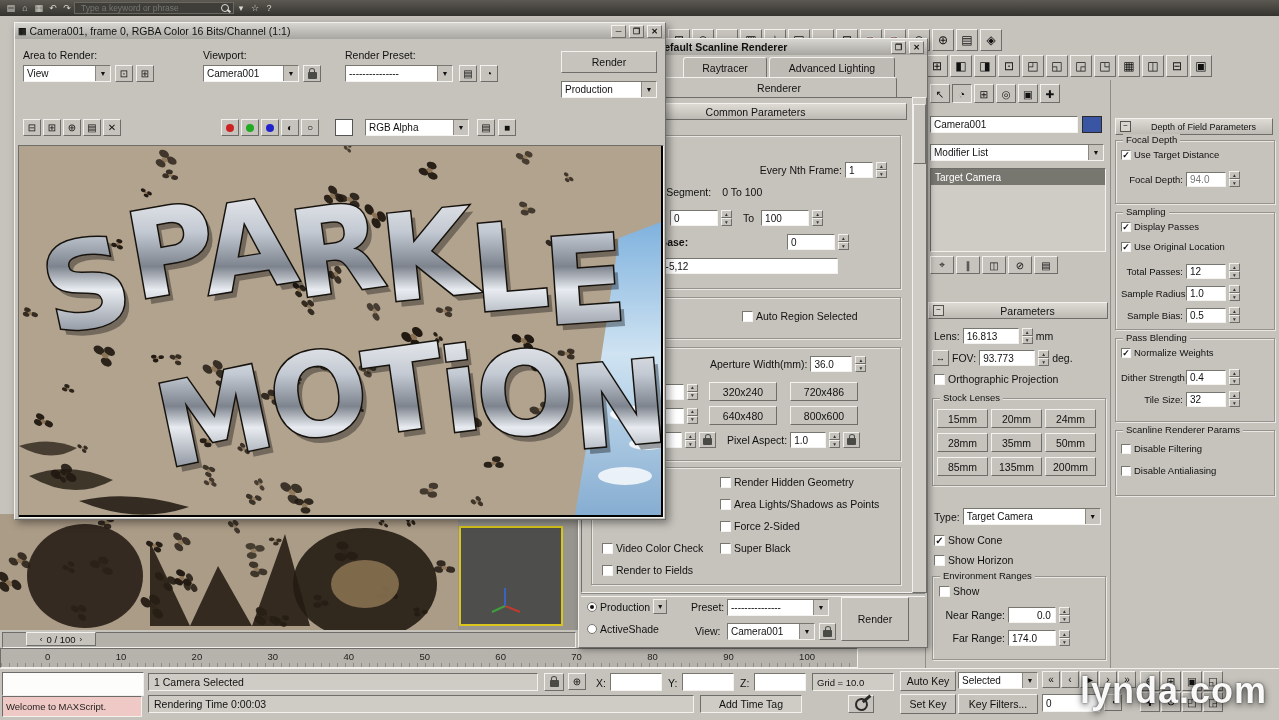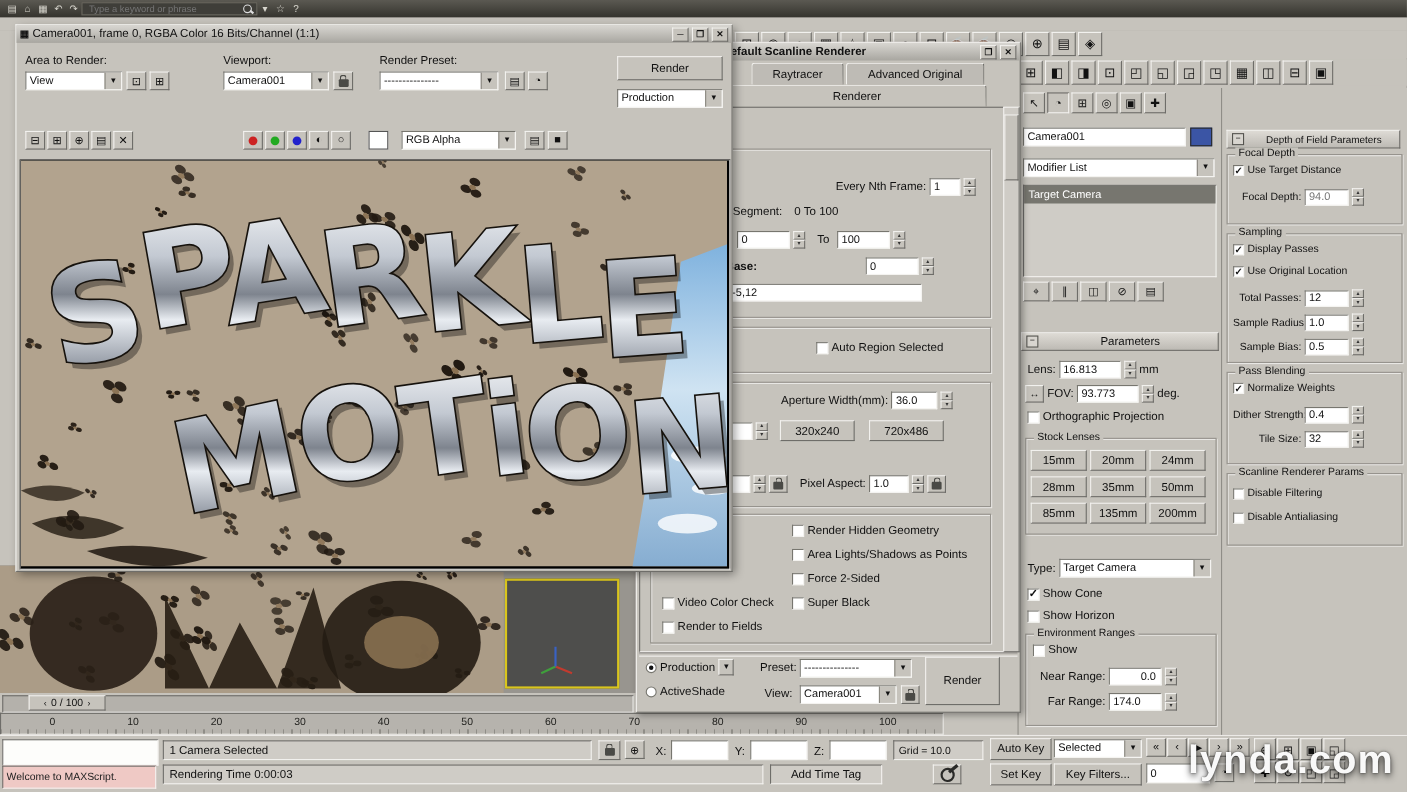--- a/index.html
+++ b/index.html
@@ -611,29 +611,33 @@
     <div class="titlebar" style="height:16px;">
       <span style="flex:1;white-space:nowrap;overflow:hidden;">Render Setup: Default Scanline Renderer</span>
       <span class="btn wbtn">❐</span>
       <span class="btn wbtn">✕</span>
     </div>
 
     <div class="tab" style="left:104px;top:18px;width:84px;">
         <span>Raytracer</span>
       </div>
     <div class="tab" style="left:190px;top:18px;width:126px;">
-        <span>Advanced Original</span>
+        <span>Advanced Lighting</span>
       </div>
     <div class="tab" style="left:82px;top:38px;width:236px;background:#c6c3bc;">
         <span>Renderer</span>
       </div>
 
     <div class="abs in" style="left:2px;top:58px;width:330px;height:494px;"></div>
     <div class="abs out" style="left:333px;top:58px;width:13px;height:494px;background:#cfccc6;">
       <div class="btn" style="height:60px;margin-top:6px;"></div>
+    </div>
+    <div class="abs rollout" style="left:6px;top:64px;width:322px;">
+      <span class="mns">−</span>
+        <span class="rtitle">Common Parameters</span>
     </div>
 
     <div class="grp" style="left:12px;top:96px;width:308px;height:152px;">
       <div class="row" style="left:4px;top:26px;">
         <span class="rad"></span>
         <span class="lbl" style="width:138px;"></span>
         <span class="lbl" style="width:92px;text-align:right;">Every Nth Frame:</span>
         <div class="fld" style="width:28px;">
             <span>1</span>
           </div>
@@ -706,20 +710,31 @@
       <div class="row" style="left:48px;top:34px;">
         <div class="fld" style="width:44px;">
             <span>640</span>
           </div>
         <span class="spin">
             <i>▴</i>
             <i>▾</i>
           </span>
         <span class="btn" style="width:68px;height:19px;margin-left:8px;">320x240</span>
         <span class="btn" style="width:68px;height:19px;margin-left:10px;">720x486</span>
+      </div>
+      <div class="row" style="left:48px;top:58px;">
+        <div class="fld" style="width:44px;">
+            <span>480</span>
+          </div>
+        <span class="spin">
+            <i>▴</i>
+            <i>▾</i>
+          </span>
+        <span class="btn" style="width:68px;height:19px;margin-left:8px;">640x480</span>
+        <span class="btn" style="width:68px;height:19px;margin-left:10px;">800x600</span>
       </div>
       <div class="row" style="left:48px;top:84px;">
         <div class="fld" style="width:42px;">
             <span>0.75</span>
           </div>
         <span class="spin">
             <i>▴</i>
             <i>▾</i>
           </span>
         <span class="btn" style="width:17px;height:16px;">

